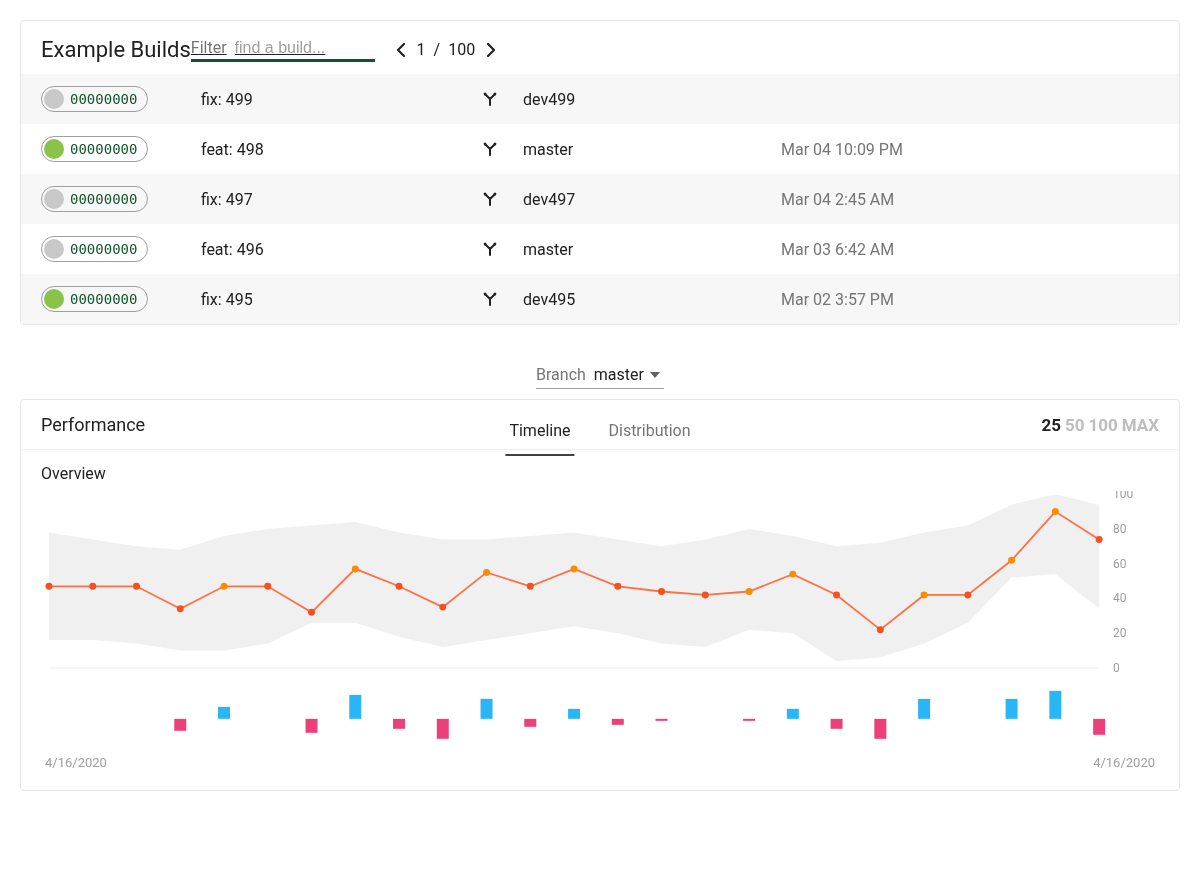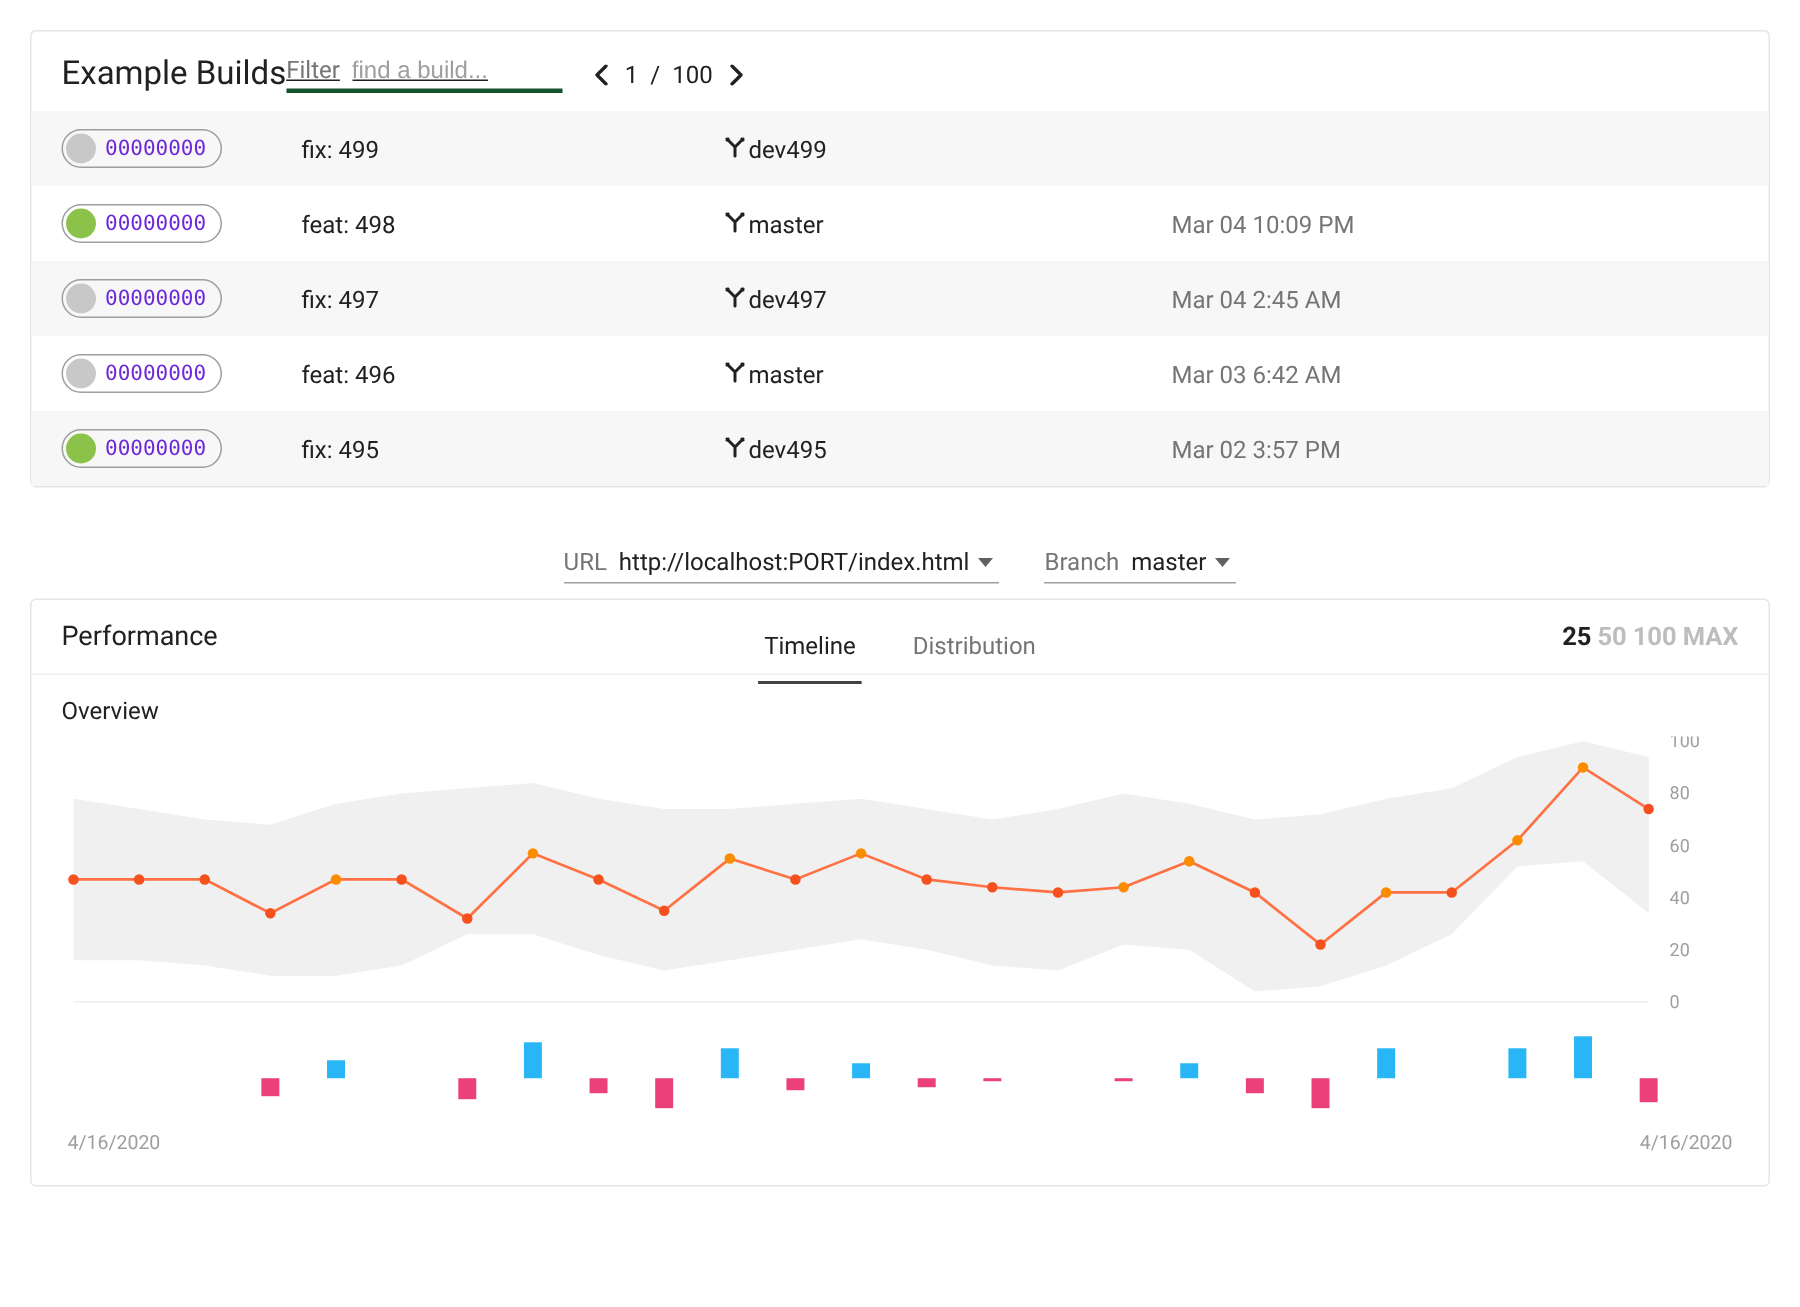--- a/index.html
+++ b/index.html
@@ -10,25 +10,25 @@
   .header-right { display: flex; align-items: center; gap: 18px; }
   .filter-wrap { display: flex; align-items: baseline; gap: 8px; border-bottom: 3px solid #14532d; padding-bottom: 2px; text-decoration: underline; }
   .filter-label { color: #757575; font-size: 16px; }
   .filter-input { border: none; outline: none; font-size: 16px; color: #212121; width: 140px; background: transparent; }
   .filter-input::placeholder { color: #9e9e9e; }
   .pager { display: flex; align-items: center; gap: 8px; font-size: 16px; color: #212121; }
   .pager .chev { cursor: pointer; display:inline-flex; padding:2px;}
   .build-row { display: flex; align-items: center; padding: 12px 20px; font-size: 16px; }
   .build-row.odd { background: #f7f7f7; }
   .col-hash { width: 160px; display:flex; align-items:center;}
-  .hash-pill { display: inline-flex; align-items: center; border: 1px solid #9e9e9e; border-radius: 14px; padding: 2px 10px 2px 2px; gap: 6px; font-family: ui-monospace, Menlo, monospace; font-size: 14px; color:#6d28d9; }
+  .hash-pill { display: inline-flex; align-items: center; border: 1px solid #9e9e9e; border-radius: 14px; padding: 2px 10px 2px 2px; gap: 6px; font-family: ui-monospace, Menlo, monospace; font-size: 14px; color:#14532d; }
   .avatar { width: 20px; height: 20px; border-radius: 50%; background: #c8c8c8; display:inline-block; }
   .avatar.green { background: #8bc34a; }
   .col-msg { width: 280px; color:#212121; }
-  .col-branch { width: 300px; display:flex; align-items:flex-start; gap:0; color:#212121;}
+  .col-branch { width: 300px; display:flex; align-items:flex-end; gap:24px; color:#212121;}
   .branch-icon { display:inline-flex; }
   .col-time { flex:1; color:#757575; }
   .selectors { display:flex; justify-content:center; gap:30px; padding: 18px 0 4px 0; font-size:16px;}
   .sel { display:flex; align-items:baseline; gap:8px; border-bottom:1px solid #9e9e9e; padding:2px 4px 4px 0; cursor:pointer;}
   .sel-label{ color:#757575;}
   .sel-value{ color:#212121; display:flex; align-items:center; gap:6px;}
   .perf-header { display:flex; align-items:center; justify-content:space-between; padding: 14px 20px 0 20px; position:relative;}
   .perf-title { font-size:18px; font-weight:400; }
   .tabs { position:absolute; left:50%; transform:translateX(-50%); display:flex; gap:30px; font-size:16px;}
   .tab { padding: 6px 4px 14px 4px; color:#757575; cursor:pointer;margin-top:22px;}
@@ -170,27 +170,20 @@
             </svg>
           </span>
           <span>dev495</span>
         </div>
         <div class="col-time">Mar 02 3:57 PM</div>
       </div>
     </div>
 </div>
 
 <div class="selectors">
-  <div class="sel">
-    <span class="sel-label">URL</span>
-    <span class="sel-value">
-      <span>http://localhost:PORT/index.html</span>
-      <span class="caret-down"></span>
-    </span>
-  </div>
   <div class="sel">
     <span class="sel-label">Branch</span>
     <span class="sel-value">
       <span>master</span>
       <span class="caret-down"></span>
     </span>
   </div>
 </div>
 
 <div class="card" style="margin-top:6px;">

